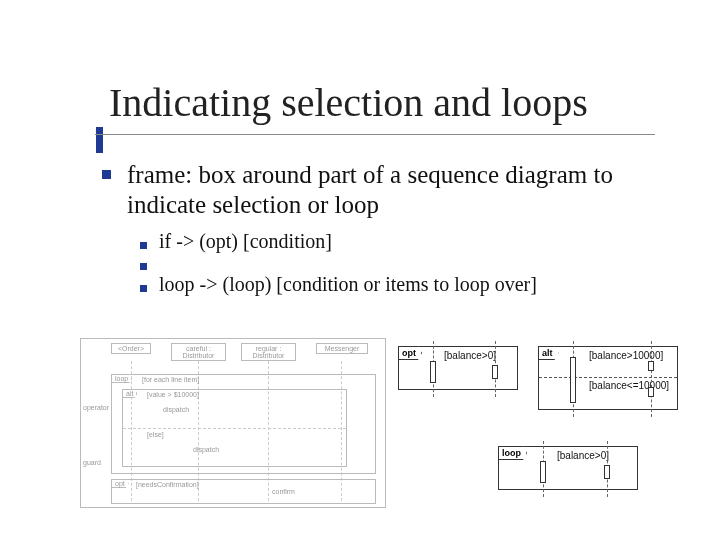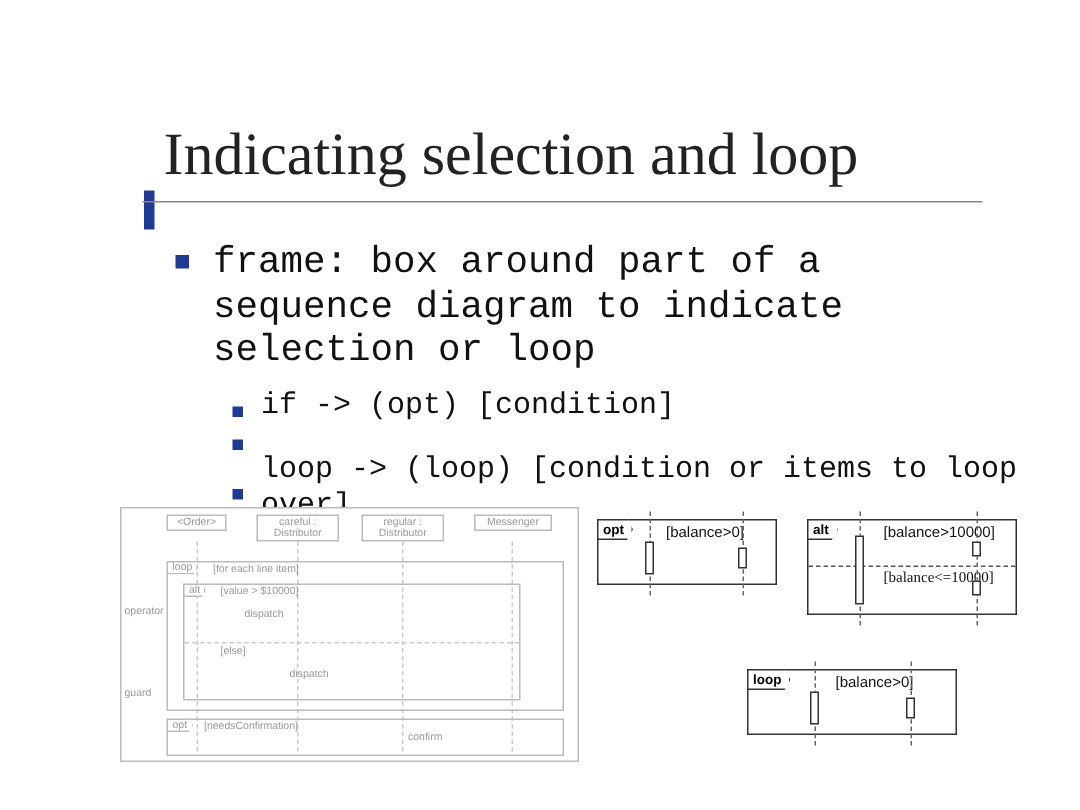--- a/index.html
+++ b/index.html
@@ -30,24 +30,23 @@
   .title-rule {
     position: absolute;
     left: 95px;
     top: 134px;
     width: 560px;
     height: 1px;
     background: #888;
   }
   .body {
     position: absolute;
-    left: 117px;
+    left: 102px;
     top: 160px;
     width: 565px;
-    font-family: Liberation Mono, monospace;
   }
   .b1 {
     display: flex;
     align-items: flex-start;
     gap: 16px;
     margin-bottom: 10px;
   }
   .sq {
     width: 9px;
     height: 9px;
@@ -147,21 +146,21 @@
   .frame .hsep {
     position: absolute;
     left: 0; right: 0;
     border-top: 1px dashed #555;
   }
 </style>
 </head>
 <body>
 
 <div class="accent-bar"></div>
-<h1 class="title">Indicating selection and loop</h1>
+<h1 class="title">Indicating selection and loops</h1>
 <div class="title-rule"></div>
 
 <div class="body">
   <div class="b1">
     <div class="sq"></div>
     <div class="b1-text">frame: box around part of a sequence diagram to indicate selection or loop</div>
   </div>
   <div class="sub">
     <div class="b2">
       <div class="sq-s"></div>
@@ -218,21 +217,21 @@
     <div class="life" style="left:34px; top:-6px; height:56px;"></div>
     <div class="life" style="left:96px; top:-6px; height:56px;"></div>
     <div class="act" style="left:31px; top:14px; height:22px;"></div>
     <div class="act" style="left:93px; top:18px; height:14px;"></div>
   </div>
 
   <div class="frame" style="left:458px; top:8px; width:140px; height:64px;">
     <div class="tag">alt</div>
     <div class="cond" style="left:50px; top:3px;">[balance&gt;10000]</div>
     <div class="hsep" style="top:30px;"></div>
-    <div class="cond" style="left:50px; top:33px;font-family:Liberation Serif, serif;">[balance&lt;=10000]</div>
+    <div class="cond" style="left:50px; top:33px;">[balance&lt;=10000]</div>
     <div class="life" style="left:34px; top:-6px; height:76px;"></div>
     <div class="life" style="left:112px; top:-6px; height:76px;"></div>
     <div class="act" style="left:31px; top:10px; height:46px;"></div>
     <div class="act" style="left:109px; top:14px; height:10px;"></div>
     <div class="act" style="left:109px; top:40px; height:10px;"></div>
   </div>
 
   <div class="frame" style="left:418px; top:108px; width:140px; height:44px;">
     <div class="tag">loop</div>
     <div class="cond" style="left:58px; top:3px;">[balance&gt;0]</div>

